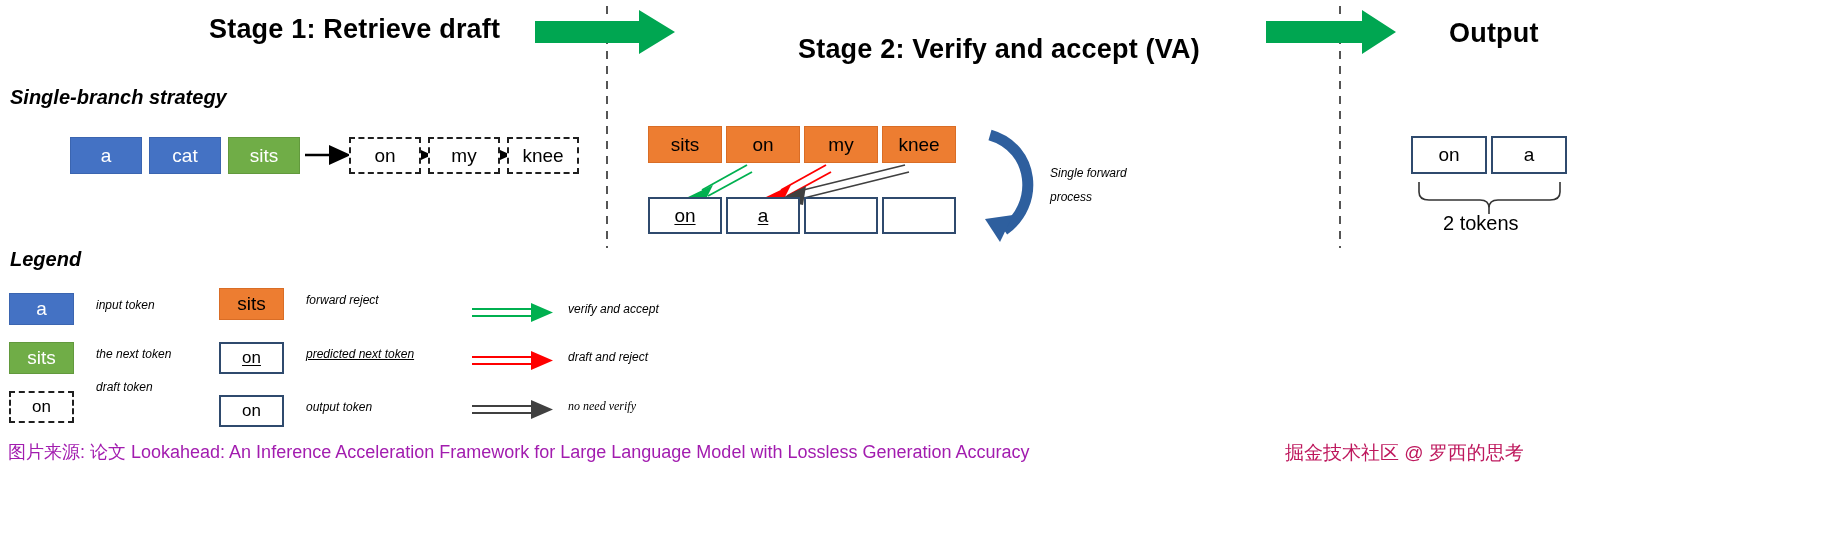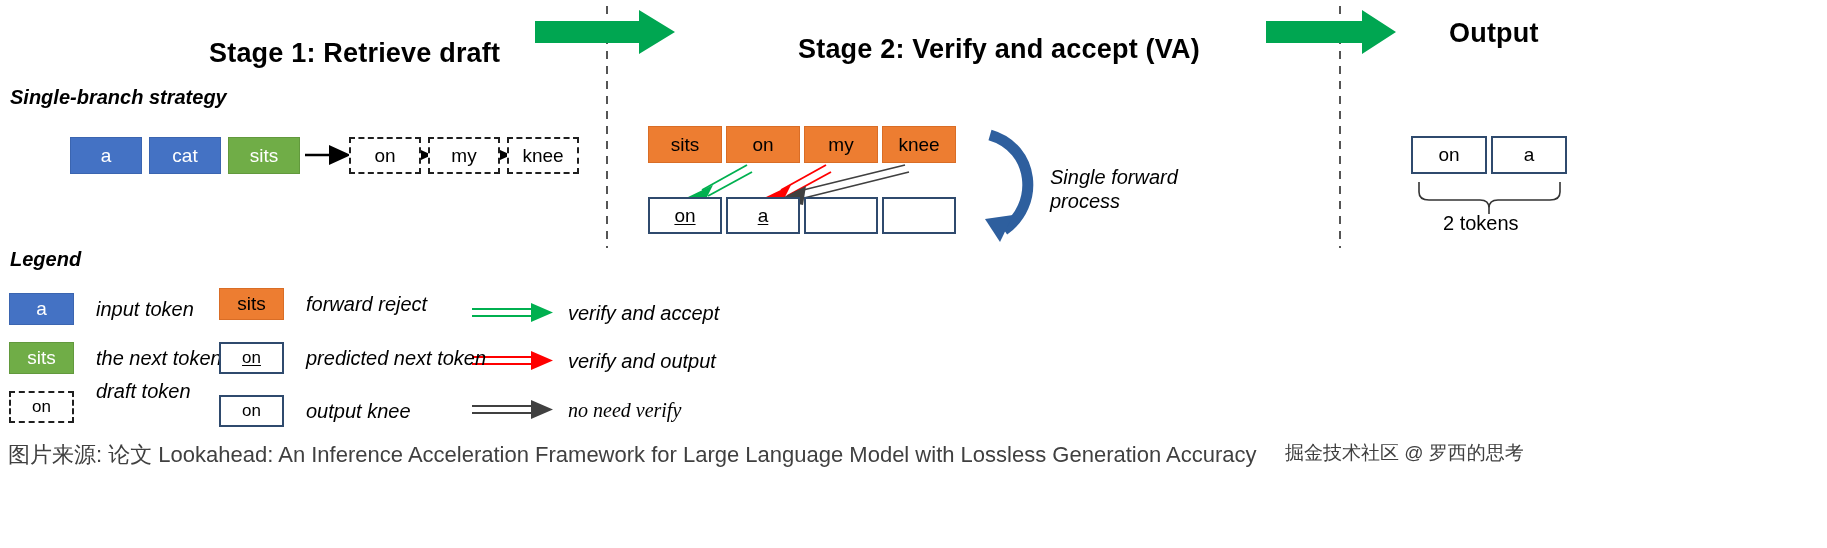--- a/index.html
+++ b/index.html
@@ -19,24 +19,24 @@
   .tok{position:absolute;display:flex;align-items:center;justify-content:center;
        font-size:19px;box-sizing:border-box;}
   .tok-blue{background:#4472c4;color:#fff;border:1px solid #3b65b0;}
   .tok-green{background:#70ad47;color:#fff;border:1px solid #62993d;}
   .tok-orange{background:#ed7d31;color:#000;border:1px solid #d96d26;}
   .tok-dashed{background:#fff;color:#000;border:2px dashed #1f1f1f;}
   .tok-outline{background:#fff;color:#000;border:2px solid #2f4a6d;}
   .tok-underline span{text-decoration:underline;text-underline-offset:2px;}
 
   
-  .ital{font-style:italic;font-size:20px;white-space:nowrap;}
+  .ital{font-style:italic;font-size:12px;white-space:nowrap;}
   .plain{font-size:18px;white-space:nowrap;text-align:center;}
-  .footer{font-size:22px;white-space:nowrap;color:#404040;}
-  .watermark{font-size:19px;white-space:nowrap;color:#404040;}
+  .footer{font-size:18px;white-space:nowrap;color:#a21caf;}
+  .watermark{font-size:19px;white-space:nowrap;color:#be185d;}
 
   
   #overlay{position:absolute;left:0;top:0;width:1827px;height:548px;pointer-events:none;}
 </style>
 </head>
 <body>
 
 <svg id="overlay" viewBox="0 0 1827 548">
   <defs>
 
@@ -103,21 +103,21 @@
   <svg width="140" height="44" viewBox="0 0 140 44">
     <path d="M0,11 L104,11 L104,0 L140,22 L104,44 L104,33 L0,33 z" fill="#00a651"></path>
   </svg>
 </div>
 <div class="block-arrow" style="left:1266px;top:10px;">
   <svg width="130" height="44" viewBox="0 0 130 44">
     <path d="M0,11 L96,11 L96,0 L130,22 L96,44 L96,33 L0,33 z" fill="#00a651"></path>
   </svg>
 </div>
 
-<div class="abs stage-title" style="left:209px;top:14px;margin-top:24px;">Stage 1: Retrieve draft</div>
+<div class="abs stage-title" style="left:209px;top:14px;">Stage 1: Retrieve draft</div>
 <div class="abs stage-title" style="left:798px;top:14px;margin-top:20px;">Stage 2: Verify and accept (VA)</div>
 <div class="abs stage-title" style="left:1449px;top:18px;">Output</div>
 
 <div class="abs sub-title" style="left:10px;top:86px;">Single-branch strategy</div>
 
 <div class="tok tok-blue" style="left:70px;top:137px;width:72px;height:37px;">
   <span>a</span>
   </div>
 <div class="tok tok-blue" style="left:149px;top:137px;width:72px;height:37px;">
   <span>cat</span>
@@ -191,25 +191,25 @@
 <div class="abs ital" style="left:96px;top:380px;">draft token</div>
 
 <div class="tok tok-orange" style="left:219px;top:288px;width:65px;height:32px;">
   <span>sits</span>
   </div>
 <div class="abs ital" style="left:306px;top:293px;">forward reject</div>
 
 <div class="tok tok-outline tok-underline" style="left:219px;top:342px;width:65px;height:32px;font-size:17px;">
   <span>on</span>
   </div>
-<div class="abs ital" style="left:306px;top:347px;">predicted next token</div>
+<div class="abs ital" style="left:306px;top:347px;text-decoration:underline;">predicted next token</div>
 
 <div class="tok tok-outline" style="left:219px;top:395px;width:65px;height:32px;font-size:17px;">
   <span>on</span>
   </div>
-<div class="abs ital" style="left:306px;top:400px;">output knee</div>
+<div class="abs ital" style="left:306px;top:400px;">output token</div>
 
 <div class="abs ital" style="left:568px;top:302px;">verify and accept</div>
-<div class="abs ital" style="left:568px;top:350px;">verify and output</div>
+<div class="abs ital" style="left:568px;top:350px;">draft and reject</div>
 <div class="abs ital" style="left:568px;top:399px;font-family:Liberation Serif, serif;">no need verify</div>
 
 <div class="abs footer" style="left:8px;top:440px;">图片来源: 论文 Lookahead: An Inference Acceleration Framework for Large Language Model with Lossless Generation Accuracy</div>
 <div class="abs watermark" style="left:1285px;top:440px;">掘金技术社区 @ 罗西的思考</div>
 
 </body></html>

